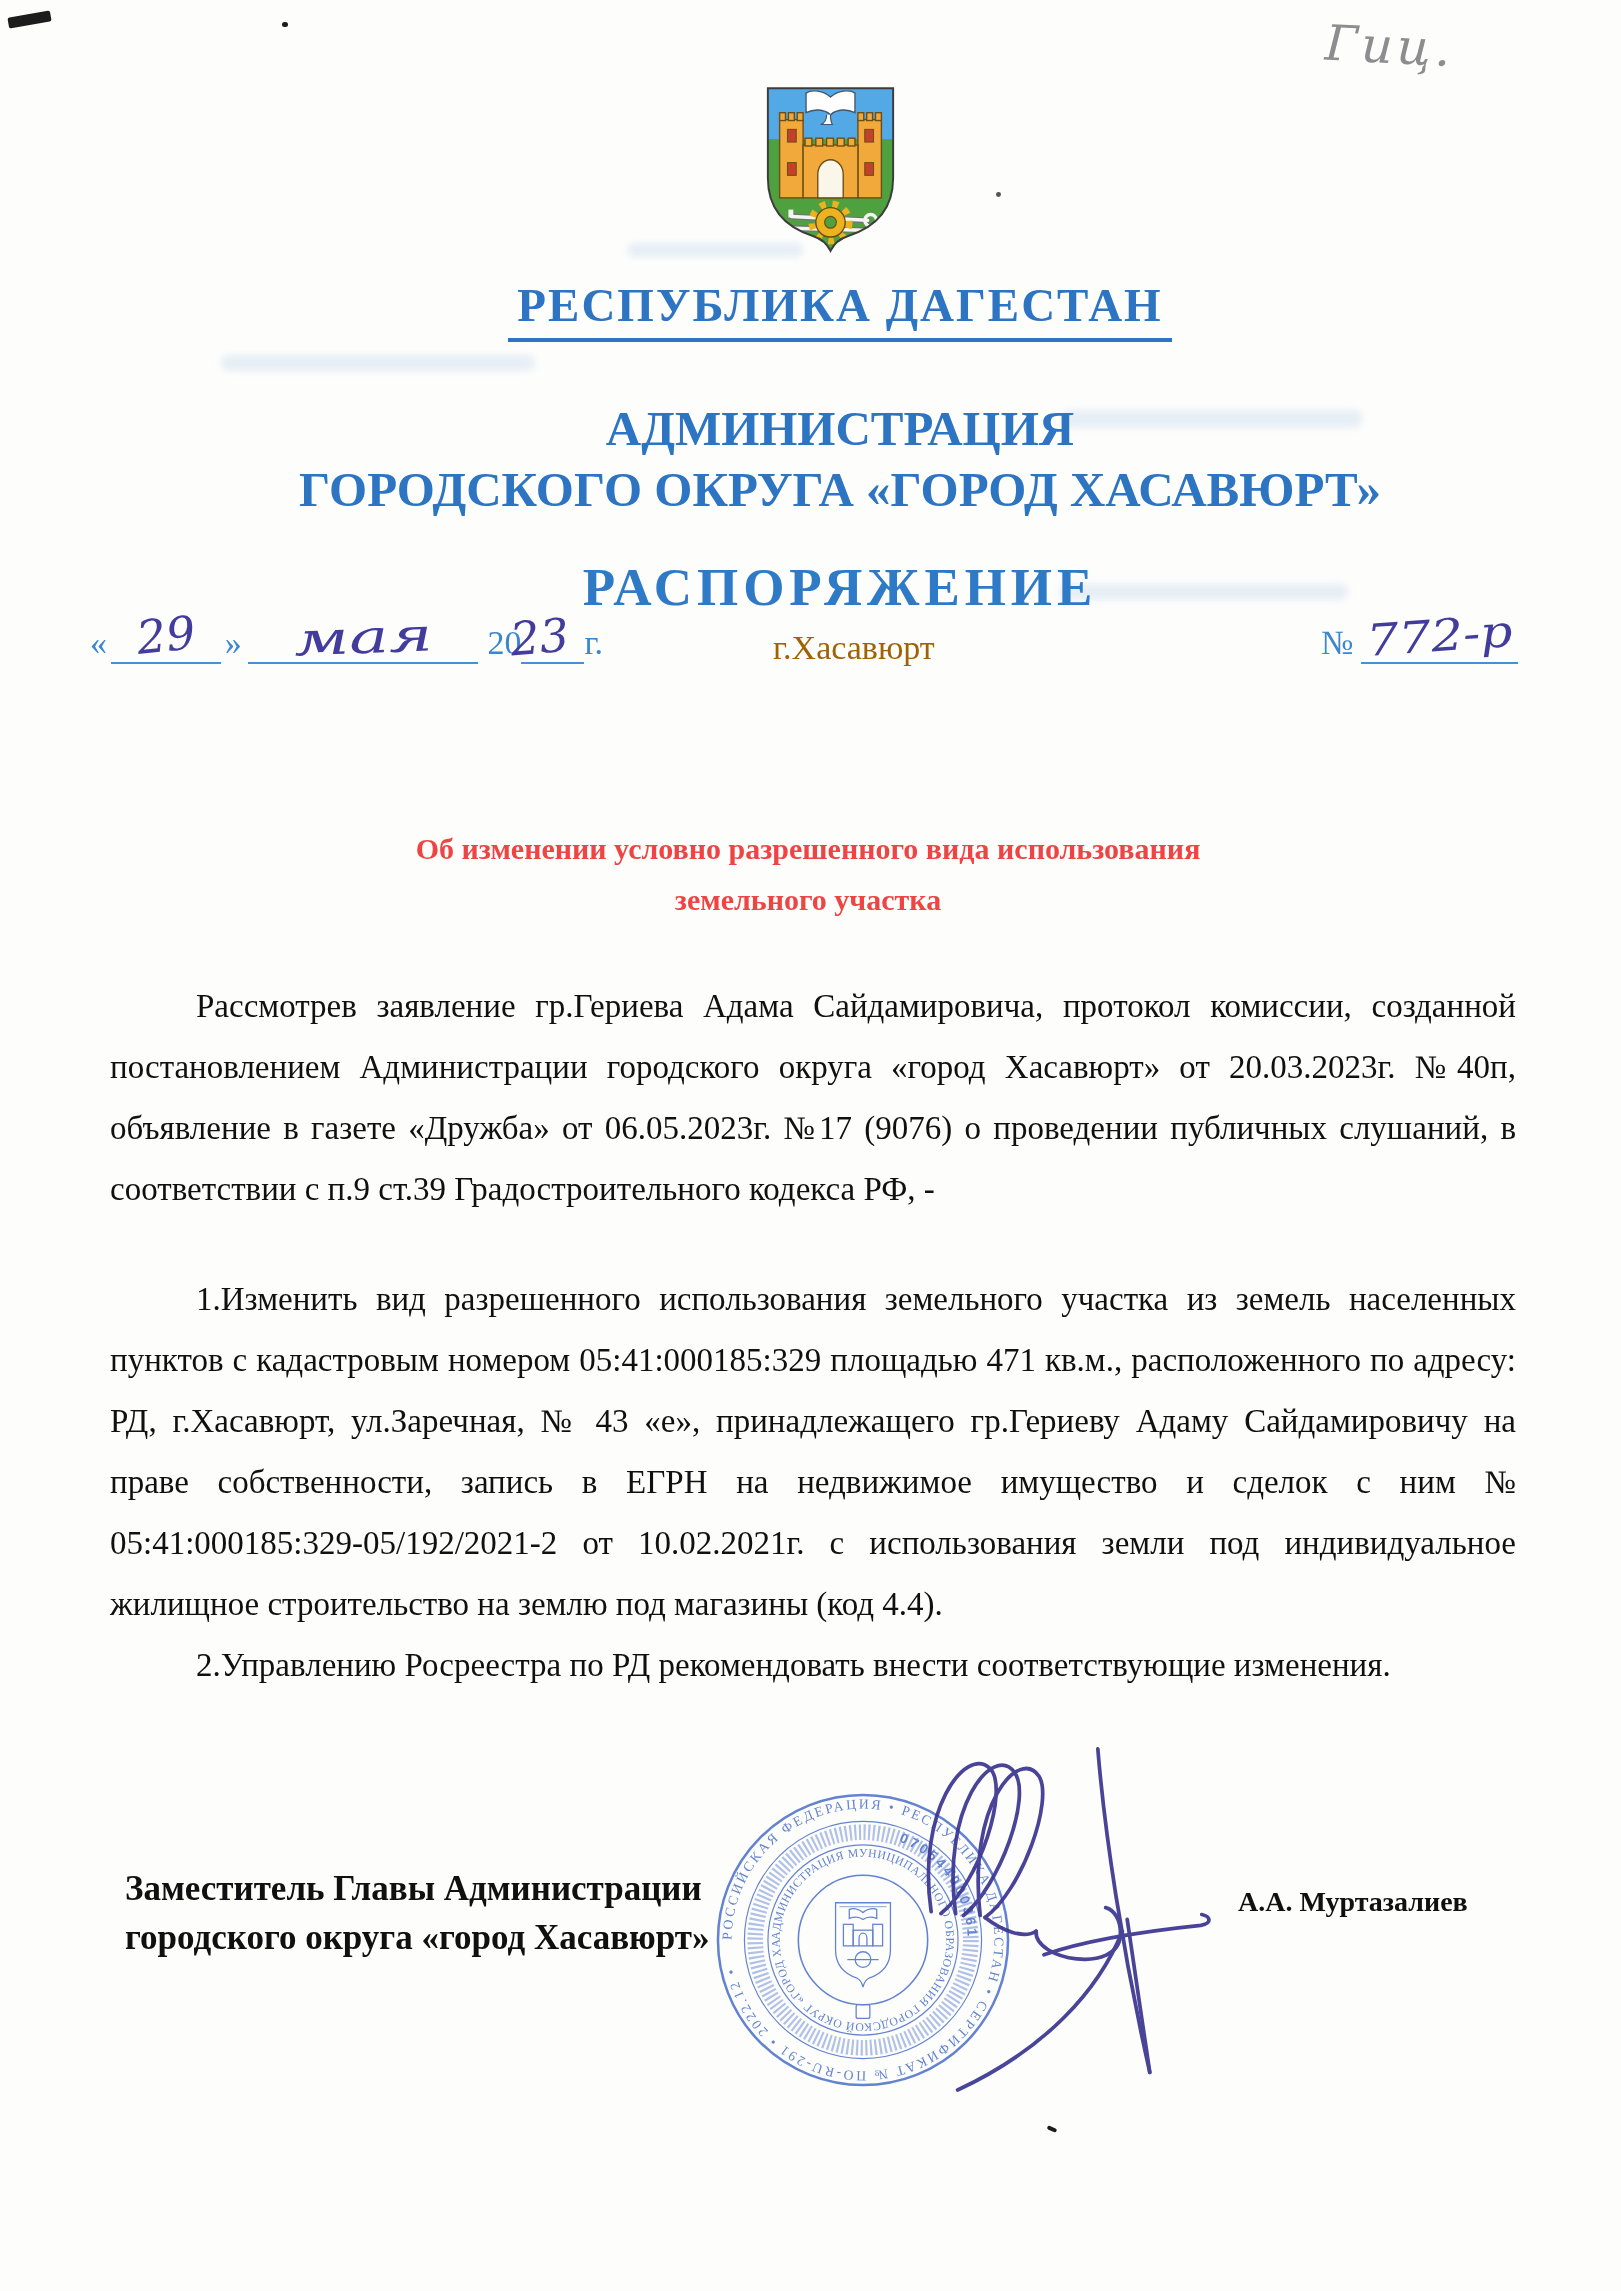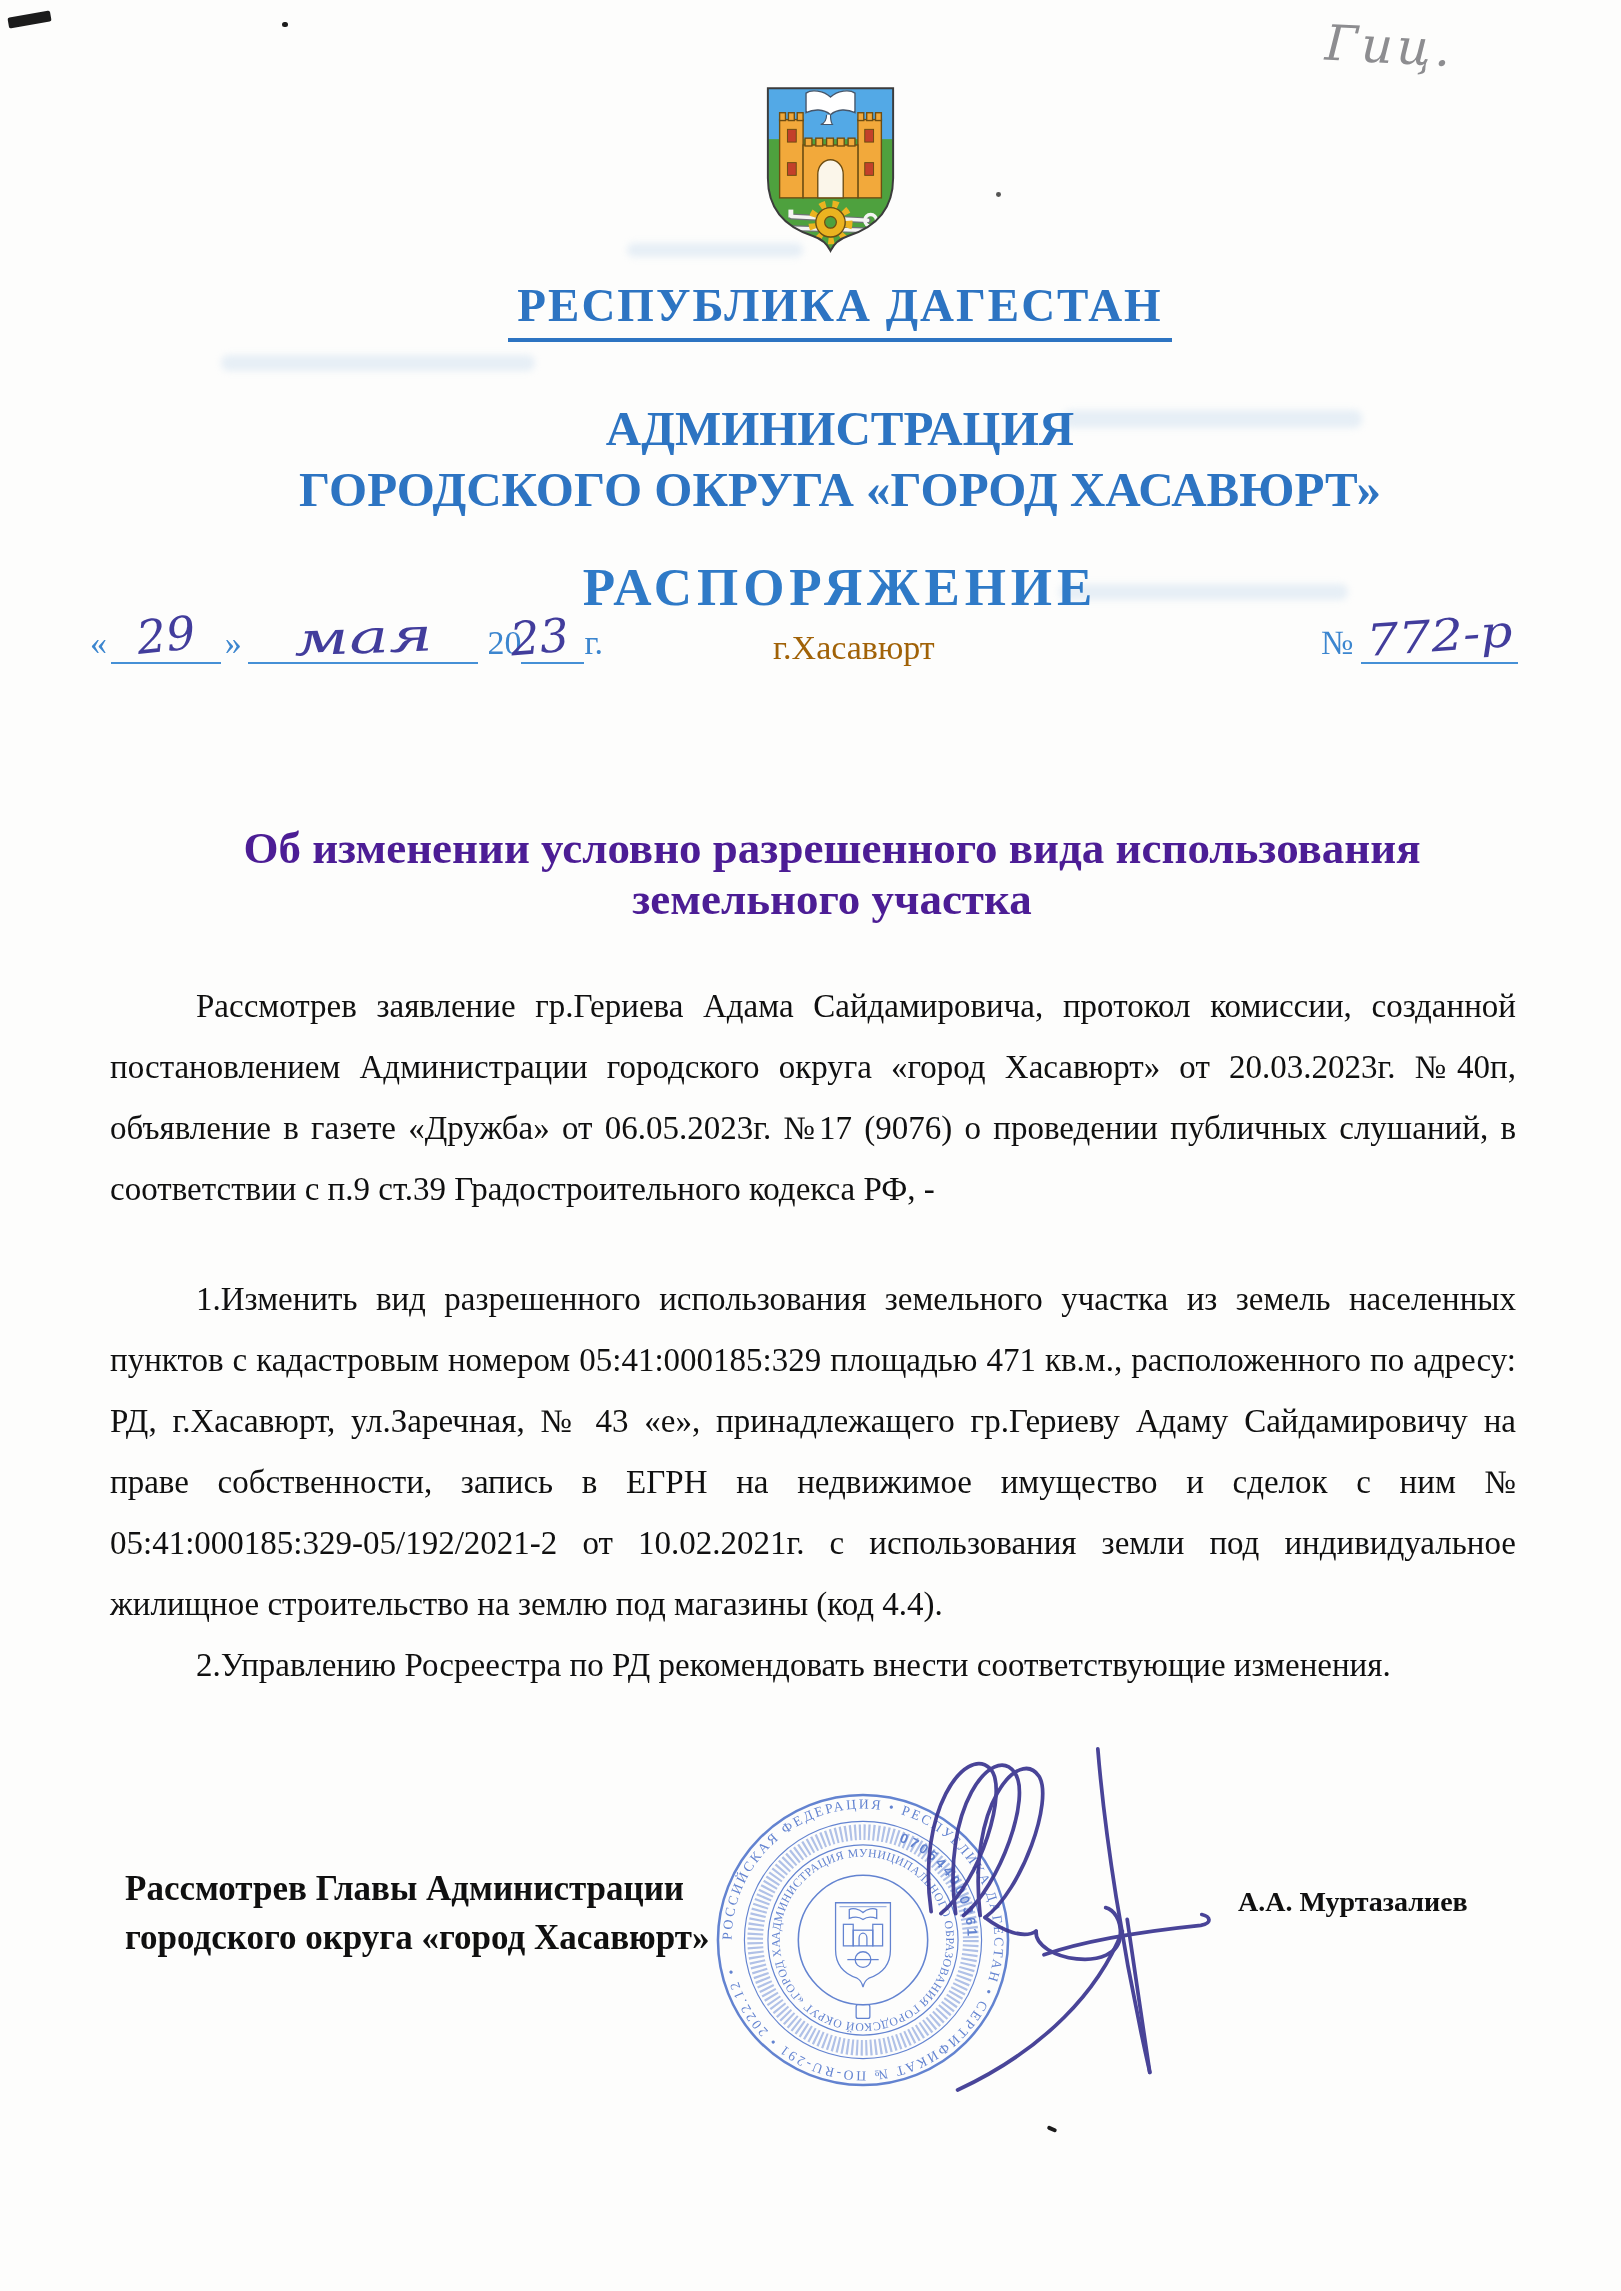--- a/index.html
+++ b/index.html
@@ -51,22 +51,22 @@
     font-family:"DejaVu Serif",serif;font-style:italic;
     color:#423d9c;font-size:46px;line-height:1;
     pointer-events:none;
   }
   .hand-day{transform:rotate(-6deg);bottom:3.9px;}
   .hand-month{transform:scaleX(1.45) rotate(-3deg);bottom:2px;}
   .hand-year{transform:rotate(-5deg);bottom:2px;left:-13.7px;}
   .hand-num{transform:rotate(-4deg) scaleX(1.15);bottom:3.9px;font-size:44px;}
   
   .doc-title{
-    position:absolute;left:136px;width:1392px;top:823px;text-align:center;
-    font-size:45px;font-weight:bold;line-height:51px;color:#4c1d95;
+    position:absolute;left:112px;width:1392px;top:823px;text-align:center;
+    font-size:30px;font-weight:bold;line-height:51px;color:#ef4444;
   }
   .body-text{
     position:absolute;left:110px;top:976px;width:1406px;
     font-size:33px;line-height:61px;text-align:justify;color:#101010;
   }
   .body-text p{margin:0;text-indent:86px;}
   .body-text p.gap-after{margin-bottom:49px;}
   
   .sig-position{
     position:absolute;left:125px;top:1864px;
@@ -194,21 +194,21 @@
     <div>земельного участка</div>
   </div>
 
   <div class="body-text">
     <p class="gap-after">Рассмотрев заявление гр.Гериева Адама Сайдамировича, протокол комиссии, созданной постановлением Администрации городского округа «город Хасавюрт» от 20.03.2023г. №40п, объявление в газете «Дружба» от 06.05.2023г. №17 (9076) о проведении публичных слушаний, в соответствии с п.9 ст.39 Градостроительного кодекса РФ, -</p>
     <p>1.Изменить вид разрешенного использования земельного участка из земель населенных пунктов с кадастровым номером 05:41:000185:329 площадью 471 кв.м., расположенного по адресу: РД, г.Хасавюрт, ул.Заречная, № 43 «е», принадлежащего гр.Гериеву Адаму Сайдамировичу на праве собственности, запись в ЕГРН на недвижимое имущество и сделок с ним № 05:41:000185:329-05/192/2021-2 от 10.02.2021г.  с использования земли под индивидуальное жилищное строительство на землю под магазины (код 4.4).</p>
     <p>2.Управлению Росреестра по РД рекомендовать внести соответствующие изменения.</p>
   </div>
 
   <div class="sig-position">
-    <div>Рассмотрев Главы Администрации</div>
+    <div>Заместитель Главы Администрации</div>
     <div>городского округа «город Хасавюрт»</div>
   </div>
   <div class="sig-name">А.А. Муртазалиев</div>
 
   <div class="stamp">
     <svg width="294" height="294" viewBox="0 0 300 300">
       <defs>
         <path id="outerTextPath" d="M16 150 a134 134 0 1 1 268 0 a134 134 0 1 1 -268 0" fill="none"></path>
         <path id="innerTextPath" d="M65 150 a85 85 0 1 1 170 0 a85 85 0 1 1 -170 0" fill="none"></path>
         <path id="serialPath" d="M186.6 49.5 A107 107 0 0 1 186.6 250.5" fill="none"></path>

